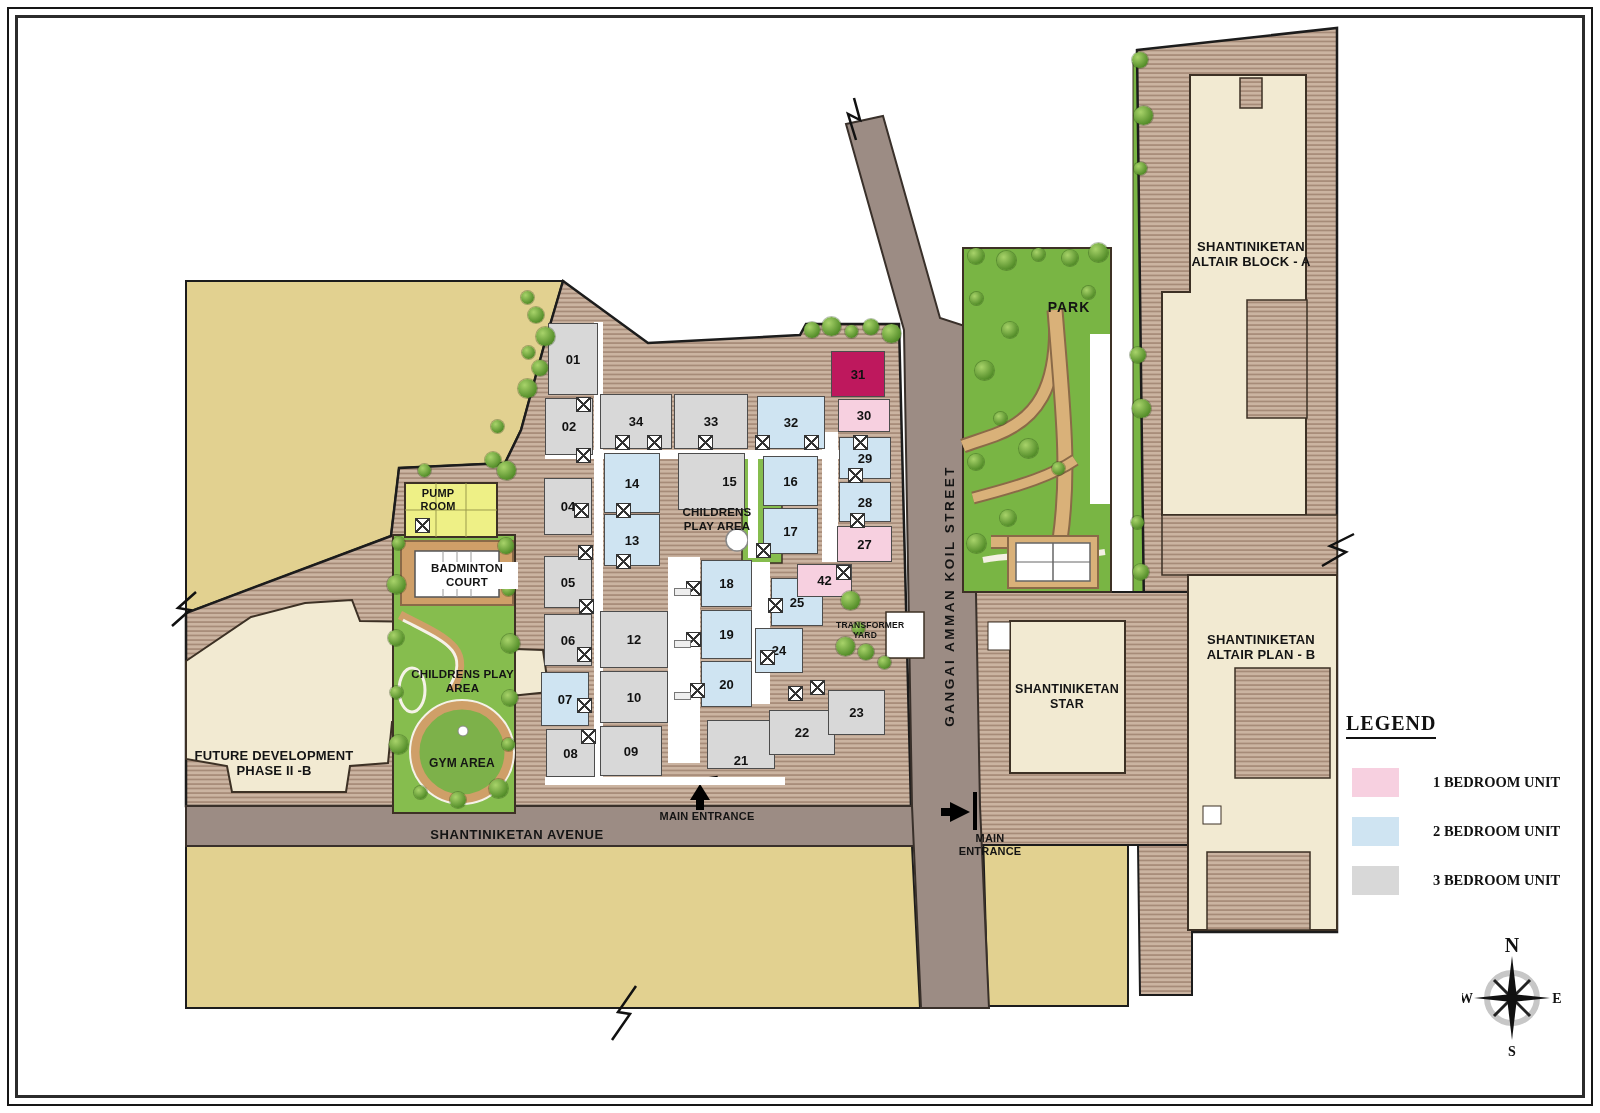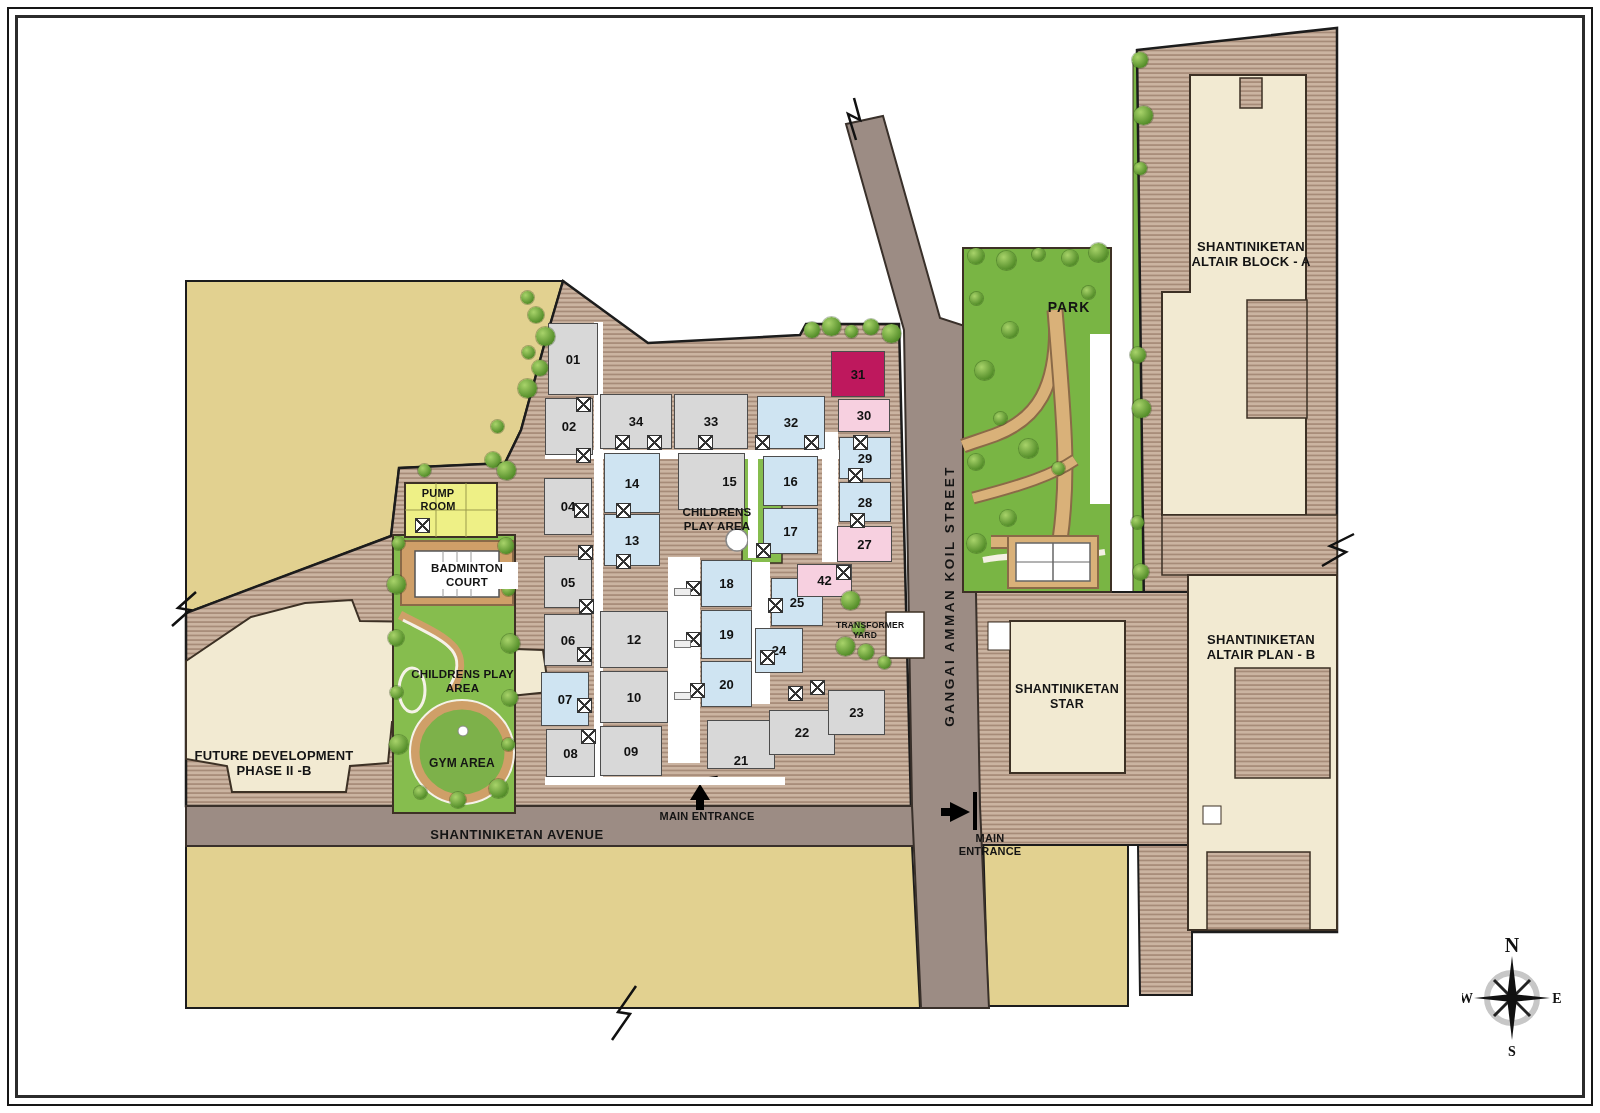--- a/index.html
+++ b/index.html
@@ -337,20 +337,37 @@
   <div class="lbl" style="left:1006px;top:682px;width:122px;font-size:12.5px;">SHANTINIKETAN STAR</div>
   <div class="lbl" style="left:1185px;top:239px;width:132px;font-size:13px;">SHANTINIKETAN ALTAIR BLOCK - A</div>
   <div class="lbl" style="left:1182px;top:632px;width:158px;font-size:13px;">SHANTINIKETAN ALTAIR PLAN - B</div>
 
   <div class="lbl" style="left:406px;top:827px;width:222px;font-size:13px;letter-spacing:.6px;">SHANTINIKETAN AVENUE</div>
   <div class="lbl rot" style="left:680px;top:588px;width:540px;font-size:13.5px;letter-spacing:2.5px;">GANGAI AMMAN KOIL STREET</div>
 
   <div class="lbl" style="left:648px;top:810px;width:118px;font-size:11px;">MAIN ENTRANCE</div>
   <div class="lbl" style="left:944px;top:832px;width:92px;font-size:11px;">MAIN ENTRANCE</div>
 
+  <div class="legend">
+    <h3>LEGEND</h3>
+    <div id="legend-items">
+        <div class="lg-row">
+          <div class="lg-sw" style="background: rgb(247, 208, 224);"></div>
+          <div class="lg-tx">1 BEDROOM UNIT</div>
+        </div>
+        <div class="lg-row">
+          <div class="lg-sw" style="background: rgb(207, 228, 242);"></div>
+          <div class="lg-tx">2 BEDROOM UNIT</div>
+        </div>
+        <div class="lg-row">
+          <div class="lg-sw" style="background: rgb(216, 216, 216);"></div>
+          <div class="lg-tx">3 BEDROOM UNIT</div>
+        </div>
+      </div>
+  </div>
 
 
   <svg style="position:absolute;left:1462px;top:938px;" width="100" height="120">
     <circle cx="50" cy="60" r="25" fill="none" stroke="#c7c7c7" stroke-width="6"></circle>
     <line x1="32" y1="42" x2="68" y2="78" stroke="#222" stroke-width="3"></line>
     <line x1="68" y1="42" x2="32" y2="78" stroke="#222" stroke-width="3"></line>
     <polygon points="50,18 55,60 50,102 45,60" fill="#111"></polygon>
     <polygon points="12,60 50,64 88,60 50,56" fill="#111"></polygon>
     <text x="50" y="14" text-anchor="middle" font-family="Liberation Serif,serif" font-weight="bold" font-size="20" fill="#111">N</text>
     <text x="50" y="118" text-anchor="middle" font-family="Liberation Serif,serif" font-weight="bold" font-size="14" fill="#111">S</text>

